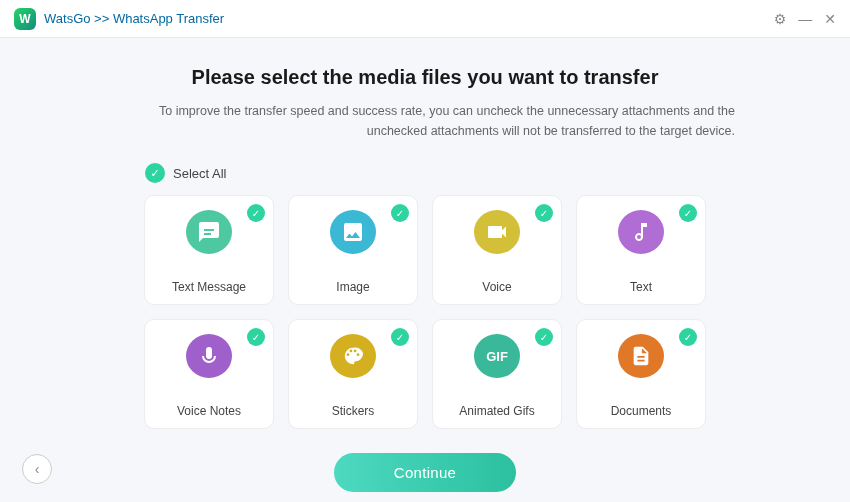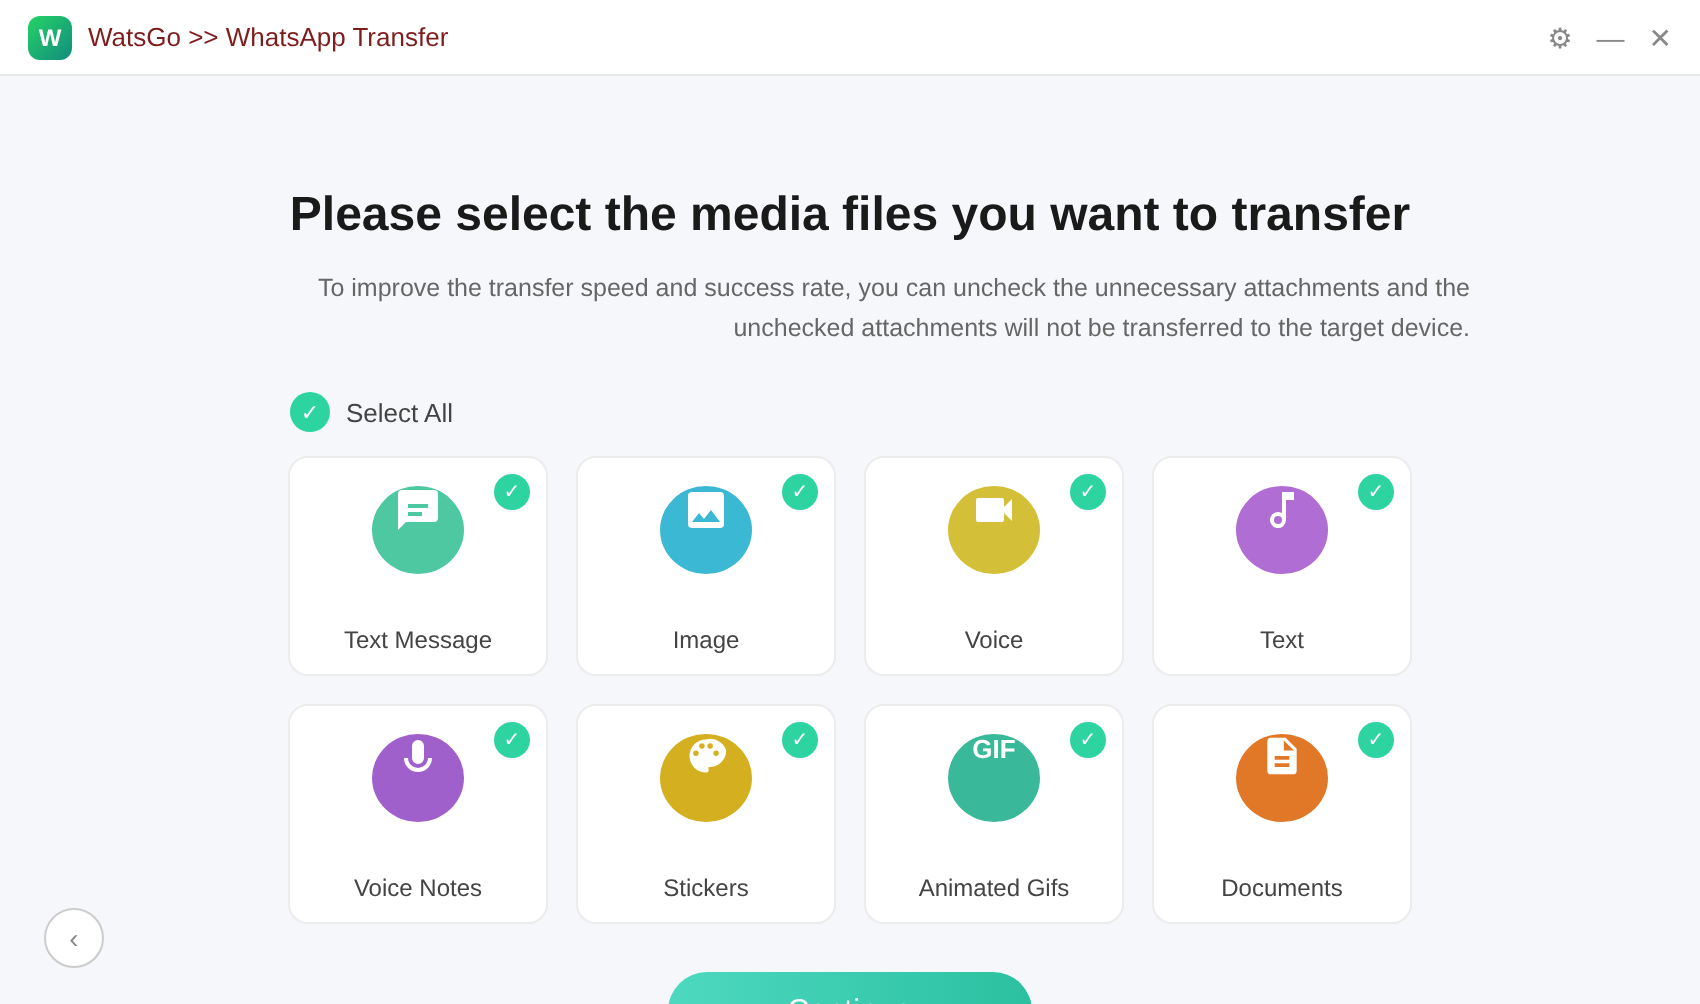--- a/index.html
+++ b/index.html
@@ -34,21 +34,21 @@
       border-radius: 6px;
       display: flex;
       align-items: center;
       justify-content: center;
       color: white;
       font-size: 12px;
       font-weight: bold;
     }
     .title-bar-title {
       font-size: 13px;
-      color: #7f1d1d;
+      color: #0369a1;
       font-weight: 400;
     }
     .title-bar-controls {
       display: flex;
       align-items: center;
       gap: 12px;
       color: #888;
     }
     .title-bar-controls span {
       cursor: pointer;
@@ -59,26 +59,25 @@
     
     .main-content {
       padding: 28px 40px 20px;
       display: flex;
       flex-direction: column;
       align-items: center;
       height: calc(502px - 38px);
     }
 
     .page-title {
-      font-size: 24px;
+      font-size: 20px;
       font-weight: 700;
       color: #1a1a1a;
       margin-bottom: 12px;
       text-align: center;
-      margin-top: 28px;
     }
 
     .page-subtitle {
       font-size: 12.5px;
       color: #666;
       text-align: right;
       max-width: 620px;
       line-height: 1.6;
       margin-bottom: 22px;
     }
@@ -144,20 +143,21 @@
       justify-content: center;
       color: white;
       font-size: 10px;
     }
 
     .media-icon-circle {
       width: 46px;
       height: 46px;
       border-radius: 50%;
       display: flex;
+      align-items: center;
       justify-content: center;
       font-size: 20px;
       color: white;
       margin-bottom: 10px;
     }
 
     .media-label {
       font-size: 12px;
       color: #444;
       text-align: center;

